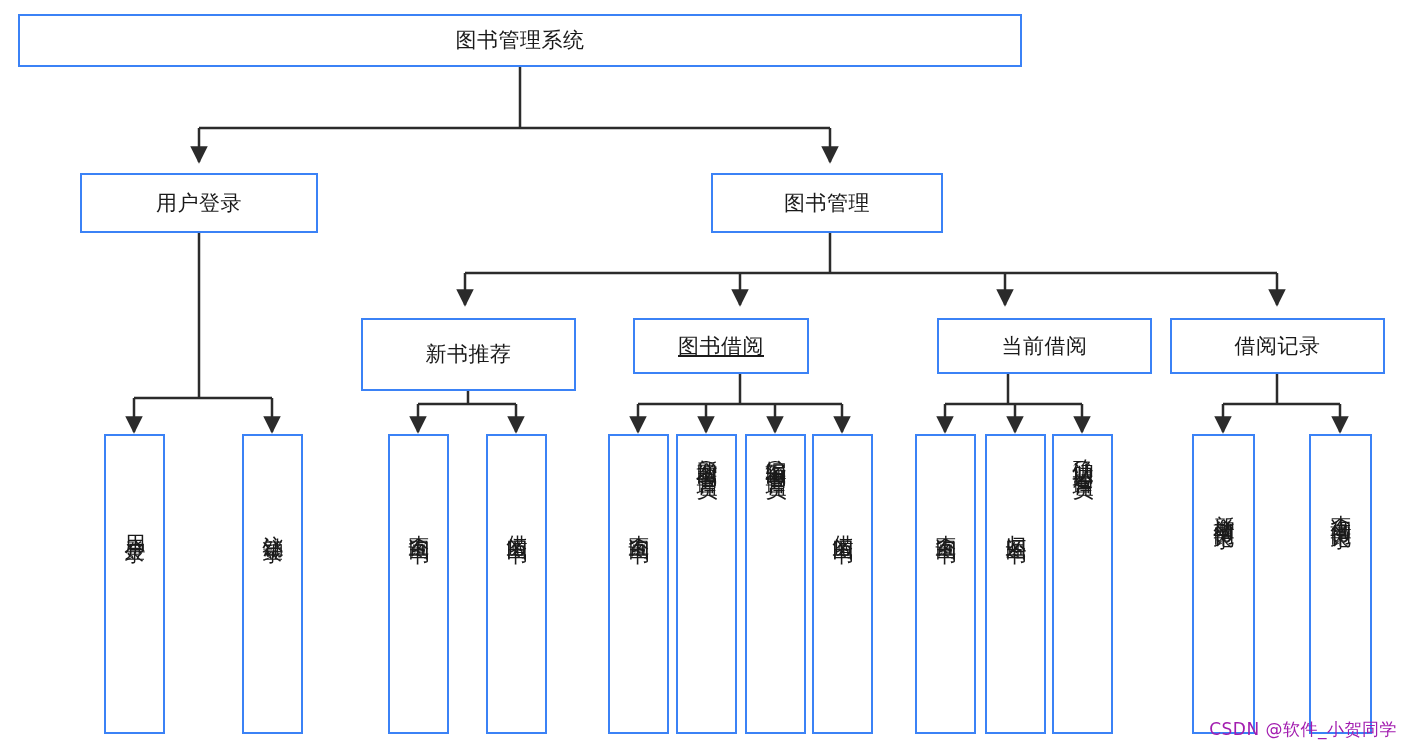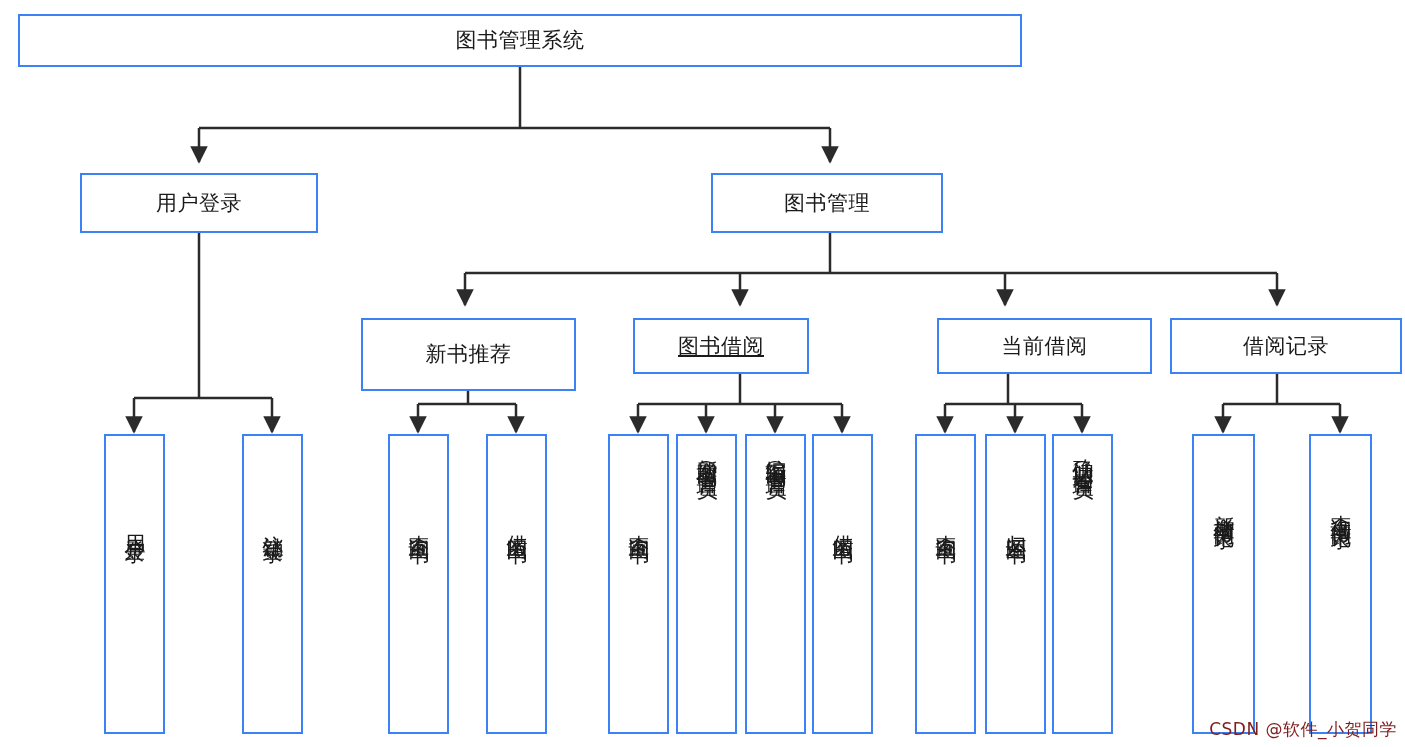--- a/index.html
+++ b/index.html
@@ -64,21 +64,21 @@
     margin-top: 82px;
   }
   .node.v.mid2 .label {
     margin-top: 62px;
   }
   .watermark {
     position: absolute;
     right: 8px;
     bottom: 6px;
     font-size: 17px;
-    color: #7f1d1d;
+    color: #a21caf;
     letter-spacing: 0.5px;
     white-space: nowrap;
   }
 </style>
 </head>
 <body>
 
 <div id="canvas">
 
   <svg class="connectors" viewBox="0 0 1405 747">
@@ -144,21 +144,21 @@
 
   <div class="node h" style="left:361px; top:318px; width:215px; height:73px;">
     <span class="label">新书推荐</span>
   </div>
   <div class="node h" style="left:633px; top:318px; width:176px; height:56px;text-decoration:underline;">
     <span class="label">图书借阅</span>
   </div>
   <div class="node h" style="left:901px; top:318px; width:215px; height:56px;margin-left:36px;">
     <span class="label">当前借阅</span>
   </div>
-  <div class="node h" style="left:1170px; top:318px; width:232px; height:56px;">
+  <div class="node h" style="left:1170px; top:318px; width:215px; height:56px;">
     <span class="label">借阅记录</span>
   </div>
 
   <div class="node v mid" style="left:104px; top:434px; width:61px; height:300px;">
     <span class="label">用户登录</span>
   </div>
   <div class="node v mid" style="left:242px; top:434px; width:61px; height:300px;">
     <span class="label">注销登录</span>
   </div>
 

